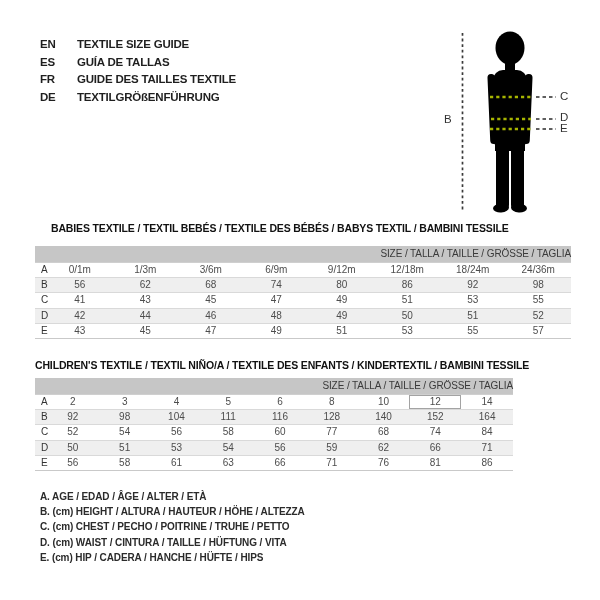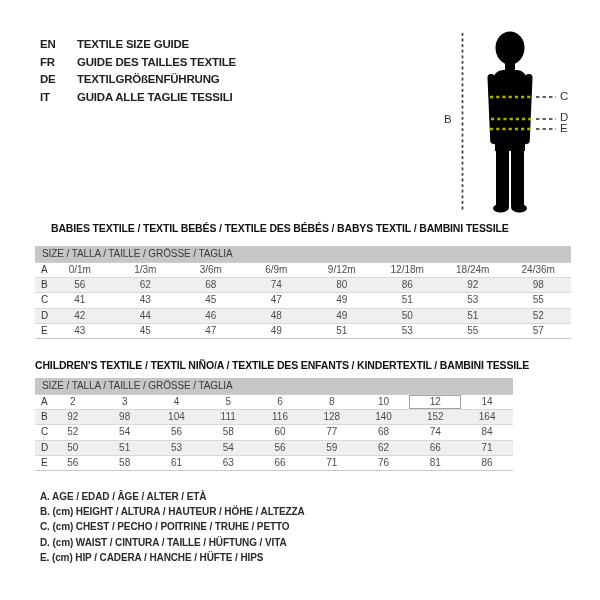--- a/index.html
+++ b/index.html
@@ -25,21 +25,21 @@
 
   
   .section-title{position:absolute;left:35px;font-size:10.5px;font-weight:bold;color:#111;letter-spacing:-0.15px;white-space:nowrap;}
   #babies-title{top:222px;margin-left:16px;}
   #children-title{top:359px;text-align:center;}
 
   
   .size-table{position:absolute;left:35px;}
   #babies-table{top:246px;width:536px;}
   #children-table{top:378px;width:478px;}
-  .theader{height:16px;line-height:16px;background:#c6c6c6;font-size:10px;color:#3a3a3a;padding-left:7px;letter-spacing:-0.1px;}
+  .theader{height:16px;line-height:16px;background:#c6c6c6;font-size:10px;color:#3a3a3a;padding-left:7px;letter-spacing:-0.1px;text-align:right;}
   .trows{border-bottom:1px solid #c9c9c9;}
   .trow{display:grid;height:14.2px;line-height:14.2px;border-top:1px solid #d9d9d9;font-size:10px;color:#4d4d4d;}
   .trow:first-child{border-top:1px solid #cfcfcf;}
   .trow.stripe{background:#efefef;}
   #babies-table .trow{grid-template-columns:12px repeat(8,1fr);}
   #children-table .trow{grid-template-columns:12px repeat(9,1fr);}
   .tlabel{padding-left:6px;color:#333;overflow:visible;white-space:nowrap;}
   .tcell{text-align:center;}
   .tcell.hl{box-shadow:inset 0 0 0 1px #a3a3a3;background:#fff;}
 
@@ -51,30 +51,30 @@
 <body>
 
 <div id="canvas">
 
   <div class="lang-list" id="lang-list">
       <div class="lang-row">
         <span class="lang-code">EN</span>
         <span>TEXTILE SIZE GUIDE</span>
       </div>
       <div class="lang-row">
+        <span class="lang-code">ES</span>
+        <span>GUÍA DE TALLAS</span>
+      </div>
+      <div class="lang-row">
         <span class="lang-code">FR</span>
         <span>GUIDE DES TAILLES TEXTILE</span>
       </div>
       <div class="lang-row">
         <span class="lang-code">DE</span>
         <span>TEXTILGRÖßENFÜHRUNG</span>
-      </div>
-      <div class="lang-row">
-        <span class="lang-code">IT</span>
-        <span>GUIDA ALLE TAGLIE TESSILI</span>
       </div>
     </div>
 
   <div class="figure">
     <svg width="100" height="190" viewBox="0 0 100 190">
 
       <line x1="2.5" y1="5" x2="2.5" y2="184" stroke="#3a3a3a" stroke-width="1.7" stroke-dasharray="2.8 2.8"></line>
 
       <g fill="#000">
         <ellipse cx="50" cy="20" rx="14.5" ry="16.5"></ellipse>

